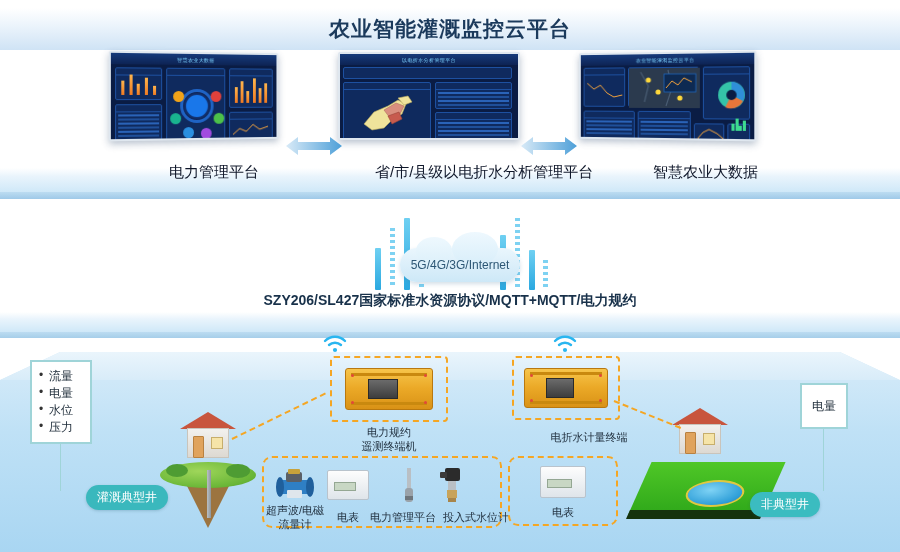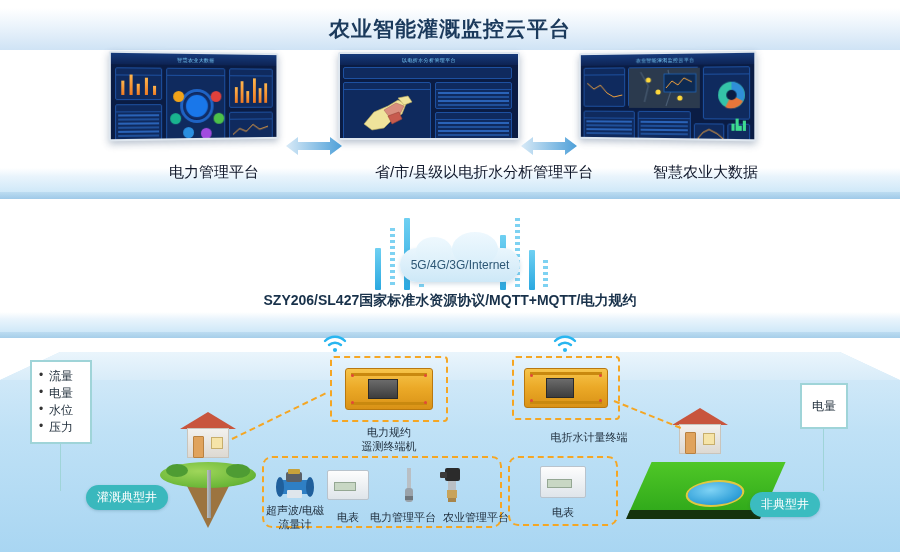--- a/index.html
+++ b/index.html
@@ -618,21 +618,21 @@
   <div>超声波/电磁</div>
   <div>流量计</div>
 </div>
 <div class="devlabel" style="left:326px;top:510px;width:44px;">
   <div>电表</div>
 </div>
 <div class="devlabel" style="left:365px;top:510px;width:76px;">
   <div>电力管理平台</div>
 </div>
 <div class="devlabel" style="left:436px;top:510px;width:80px;">
-  <div>农业管理平台</div>
+  <div>投入式水位计</div>
 </div>
 
 <div class="dashbox db-meter"></div>
 <div class="meter-dev" style="left:540px;top:466px;width:46px;height:32px;">
   <div class="lcd"></div>
 </div>
 <div class="devlabel" style="left:523px;top:505px;width:80px;">
   <div>电表</div>
 </div>
 

